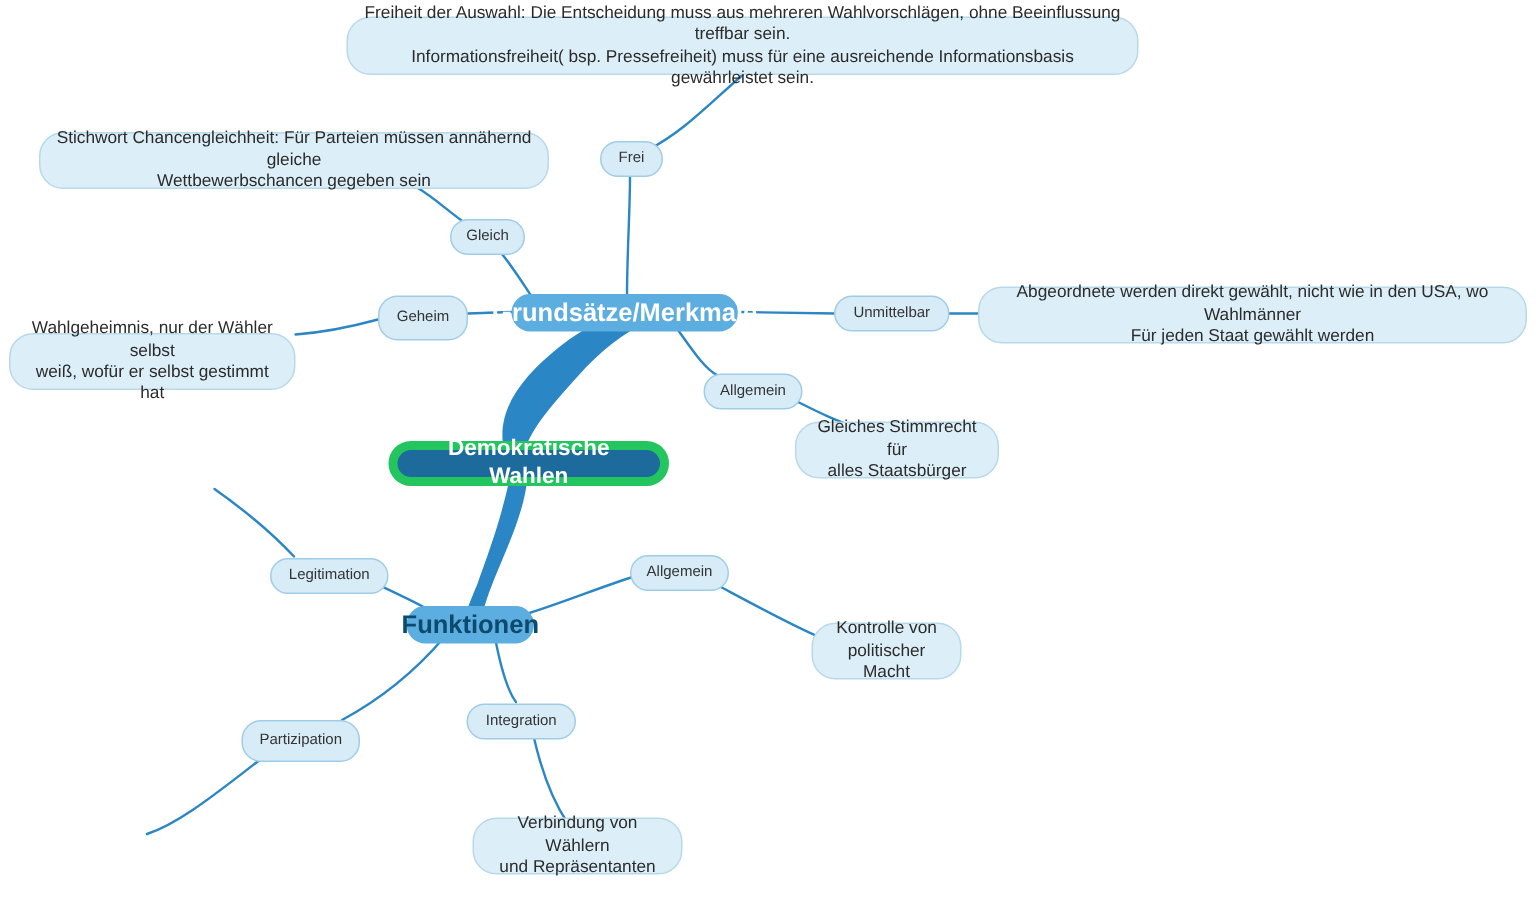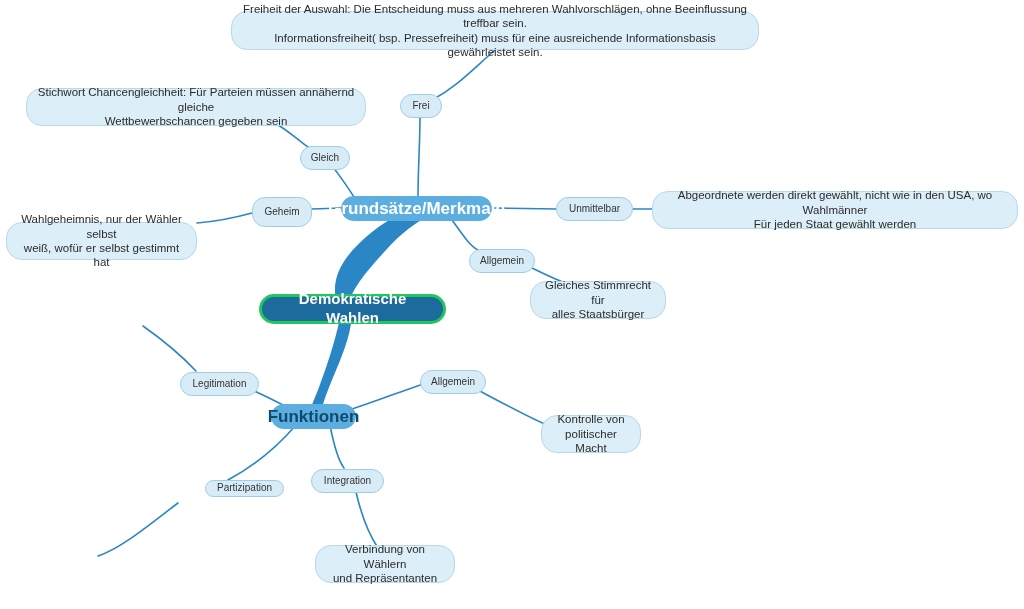--- a/index.html
+++ b/index.html
@@ -57,21 +57,21 @@
     border:1px solid #5cade0;
     font-size:17px;
     font-weight:bold;
     border-radius:13px;
   }
   .node.branch.white-text{ color:#ffffff; }
   .node.branch.dark-text{ color:#0c4a6e; }
   
   .node.root{
     background:#1d6a9c;
-    border:3px solid #22c55e;
+    border:6px solid #22c55e;
     color:#ffffff;
     font-size:15px;
     font-weight:bold;
     border-radius:16px;
   }
 </style>
 </head>
 <body>
 
 <div id="canvas">
@@ -161,16 +161,16 @@
   <div class="node sub" style="left:420px;top:370px;width:66px;height:24px;">Allgemein</div>
 
   <div class="node leaf big" style="left:541px;top:415px;width:100px;height:38px;">Kontrolle von
 politischer Macht</div>
 
   <div class="node sub" style="left:311px;top:469px;width:73px;height:24px;">Integration</div>
 
   <div class="node leaf big" style="left:315px;top:545px;width:140px;height:38px;">Verbindung von Wählern
 und Repräsentanten</div>
 
-  <div class="node sub" style="left:161px;top:480px;width:79px;height:17px;margin-left:44px;">Partizipation</div>
+  <div class="node sub" style="left:161px;top:480px;width:79px;height:28px;">Partizipation</div>
 
 
 </div>
 
 </body></html>

